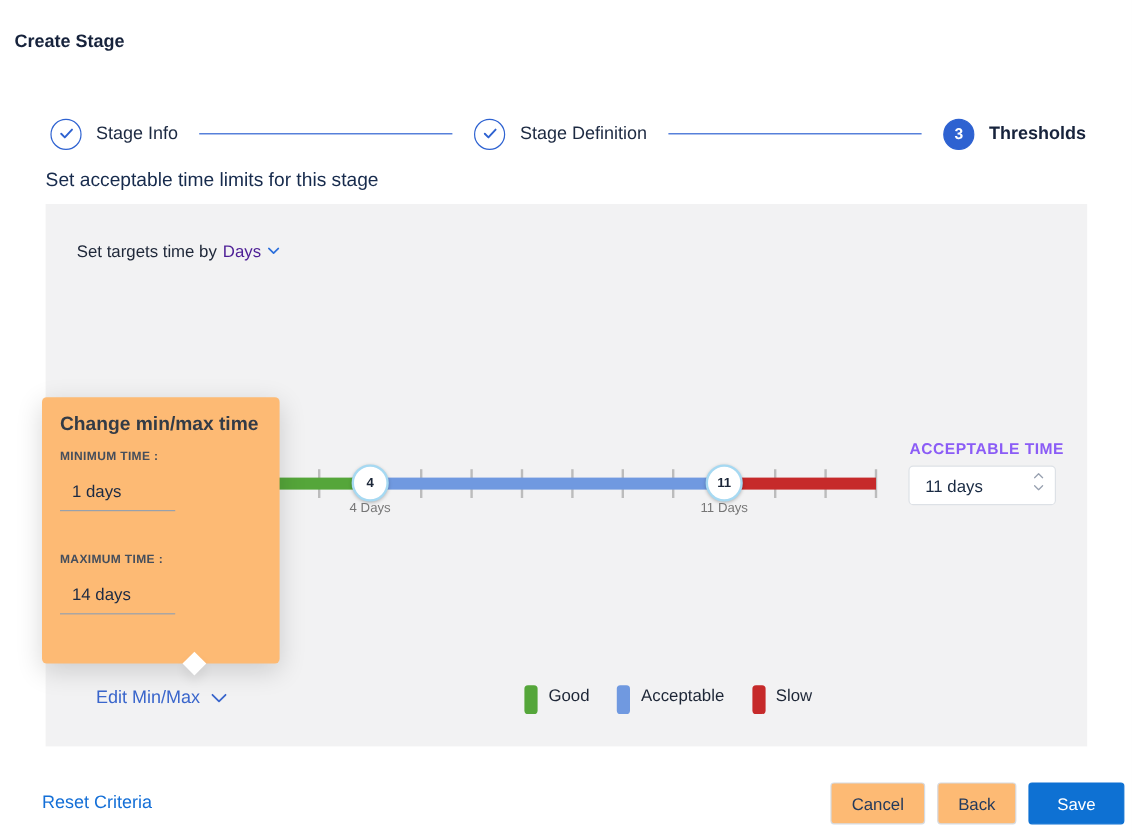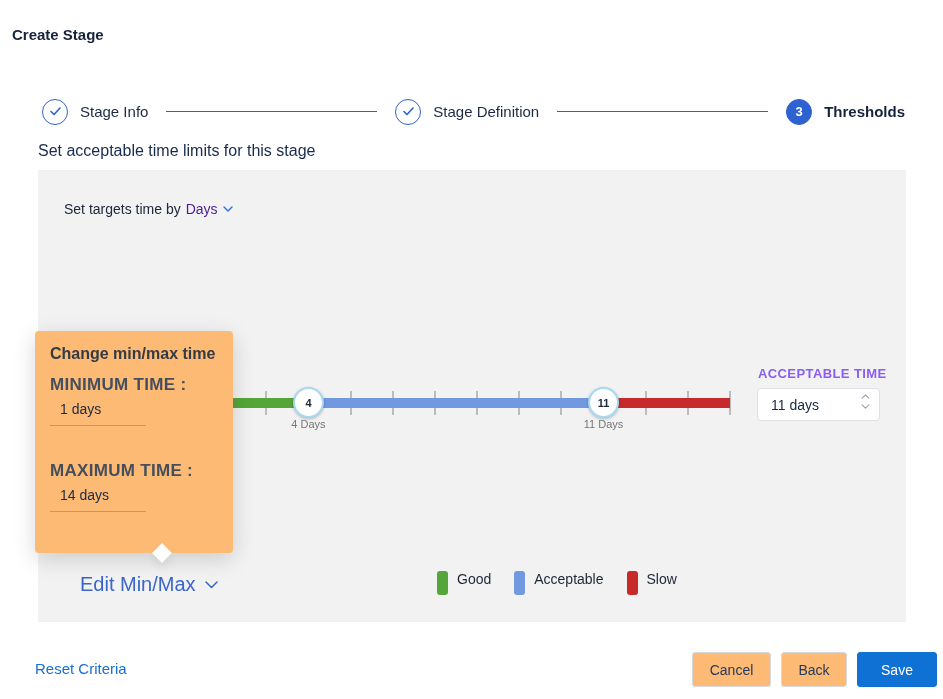--- a/index.html
+++ b/index.html
@@ -46,31 +46,31 @@
   .acc-input { width: 100%; height: 100%; border: none; outline: none; background: transparent; padding-left: 13px;
                font-family: "Liberation Sans", sans-serif; font-size: 14px; color: #182942; }
   .spinner { position: absolute; right: 9px; top: 5px; display: flex; flex-direction: column; gap: 5px; cursor: pointer; }
 
   
   .popup { position: absolute; left: 35px; top: 331px; width: 198px; height: 222px; background: #fdba74; border-radius: 4px;
            box-shadow: 0 6px 22px rgba(0,0,0,0.16); z-index: 5; }
   .popup-arrow { position: absolute; left: 120px; bottom: -7px; width: 14px; height: 14px; background: #fff;
                  transform: rotate(45deg); box-shadow: 4px 4px 10px rgba(0,0,0,0.07); }
   .popup-title { position: absolute; left: 15px; top: 14px; font-size: 16px; font-weight: 700; color: #333b46; }
-  .popup-label { position: absolute; left: 15px; font-size: 17px; font-weight: 700; color: #454e5c; letter-spacing: 0.3px; text-align: right; }
+  .popup-label { position: absolute; left: 15px; font-size: 10px; font-weight: 700; color: #454e5c; letter-spacing: 0.3px; text-align: right; }
   .popup-label.min { top: 44px; }
   .popup-label.max { top: 130px; }
   .popup-field { position: absolute; left: 15px; width: 96px; border-bottom: 1px solid #97a1ad; }
   .popup-field.min { top: 64px; }
   .popup-field.max { top: 150px; }
   .popup-field input { width: 100%; border: none; outline: none; background: transparent; padding: 6px 0 8px 10px;
                        font-family: "Liberation Sans", sans-serif; font-size: 14px; color: #1b2a44; }
 
   
-  .edit-minmax { position: absolute; left: 80px; top: 573px; font-size: 20px; color: #3a66cc; display: flex;
+  .edit-minmax { position: absolute; left: 80px; top: 573px; font-size: 15px; color: #3a66cc; display: flex;
                  align-items: center; cursor: pointer; }
   .edit-minmax svg { margin-left: 9px; }
   .legend { position: absolute; left: 437px; top: 571px; display: flex; align-items: center; }
   .legend-item { display: flex; align-items: flex-start; margin-right: 23px; }
   .legend-chip { width: 11px; height: 24px; border-radius: 3px; flex: none; }
   .legend-text { margin-left: 9px; font-size: 14px; color: #1d2636; }
 
   
   .reset-link { position: absolute; left: 35px; top: 660px; font-size: 15px; color: #146fd7; cursor: pointer; }
   .btn { position: absolute; top: 652px; height: 35px; border-radius: 3px; font-family: "Liberation Sans", sans-serif;

